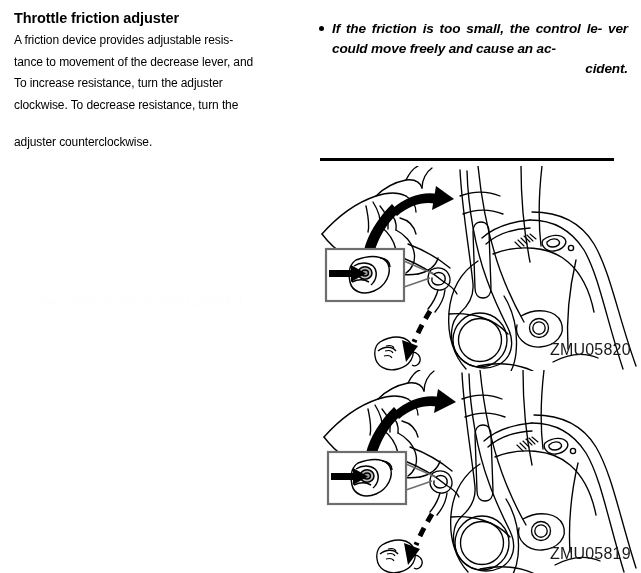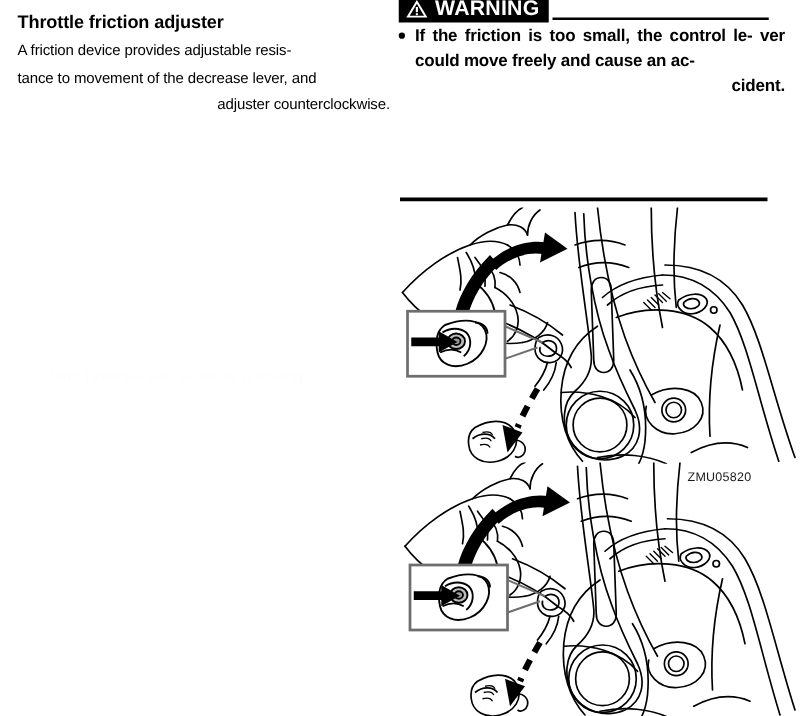--- a/index.html
+++ b/index.html
@@ -30,21 +30,21 @@
     margin: 0 0 2px 0;
     line-height: 19px;
   }
   #body-paragraph {
     font-size: 12px;
     line-height: 21.5px;
     text-align: justify;
     margin: 0;
     letter-spacing: -0.1px;
   }
-  #body-paragraph .last-line { text-align: right; }
+  #body-paragraph .last-line { text-align: left; margin-top: 16px; }
 
   
   #right-column {
     position: absolute;
     left: 318px;
     top: 0;
     width: 323px;
     height: 573px;
   }
 
@@ -88,21 +88,21 @@
     height: 2px;
     background: #000000;
   }
 
   
   #warning-list {
     position: absolute;
     left: 0; top: 19px;
     width: 310px;
     list-style: none;
-    margin: 0; padding: 0;
+    margin: 0; padding: 0; font-style: italic;
   }
   #warning-list li {
     position: relative;
     padding-left: 14px;
     font-size: 13.6px;
     font-weight: bold;
     line-height: 19.9px;
     text-align: justify;
     letter-spacing: -0.15px;
     margin-bottom: 0px;
@@ -130,25 +130,24 @@
     position: absolute;
     left: 0;
     width: 323px;
     height: 205px;
   }
   #figure-1 { top: 166px; }
   #figure-2 { top: 370px; }
   .figure svg { display: block; width: 323px; height: 205px; }
   .fig-caption {
     position: absolute;
-    font-size: 10px;
+    font-size: 16px;
     letter-spacing: 0.2px;
     color: #1a1a1a;
     font-family: "Liberation Sans", sans-serif;
-    margin-top: 36px;
   }
   #figure-1 .fig-caption { left: 232px; top: 175px; }
   #figure-2 .fig-caption { left: 232px; top: 175px; }
 
   
   #bleed-ghost {
     position: absolute;
     left: 40px; top: 290px;
     width: 260px;
     font-size: 13px;
@@ -160,40 +159,30 @@
   }
 </style>
 </head>
 <body>
 
 <div id="left-column">
   <h1 id="section-title">Throttle friction adjuster</h1>
   <div id="body-paragraph">
     <div>A friction device provides adjustable resis-</div>
     <div>tance to movement of the decrease lever, and</div>
+    <div>To increase resistance, turn the adjuster</div>
+    <div>clockwise. To decrease resistance, turn the</div>
     <div class="last-line">adjuster counterclockwise.</div>
   </div>
 </div>
 
 <div id="bleed-ghost">faint reverse-side scanner ghosting</div>
 
 <div id="right-column">
 
-  <div id="warning-banner-row">
-    <div id="warning-banner">
-      <svg id="warning-triangle-icon" viewBox="0 0 20 17">
-        <polygon points="10,1 19,16 1,16" fill="#ffffff"></polygon>
-        <polygon points="10,4.2 16.1,14.5 3.9,14.5" fill="#000000"></polygon>
-        <rect x="9.1" y="7" width="1.8" height="4.4" fill="#ffffff"></rect>
-        <rect x="9.1" y="12.3" width="1.8" height="1.7" fill="#ffffff"></rect>
-      </svg>
-      <span id="warning-banner-label">WARNING</span>
-    </div>
-    <div id="warning-rule-top"></div>
-  </div>
 
   <ul id="warning-list">
     <li>
       <span class="bullet-dot"></span>
       <span>If the friction is too small, the control le-</span>
       <span>ver could move freely and cause an ac-</span>
       <span class="wl-last">cident.</span>
     </li>
   </ul>
   <div id="warning-rule-bottom"></div>

